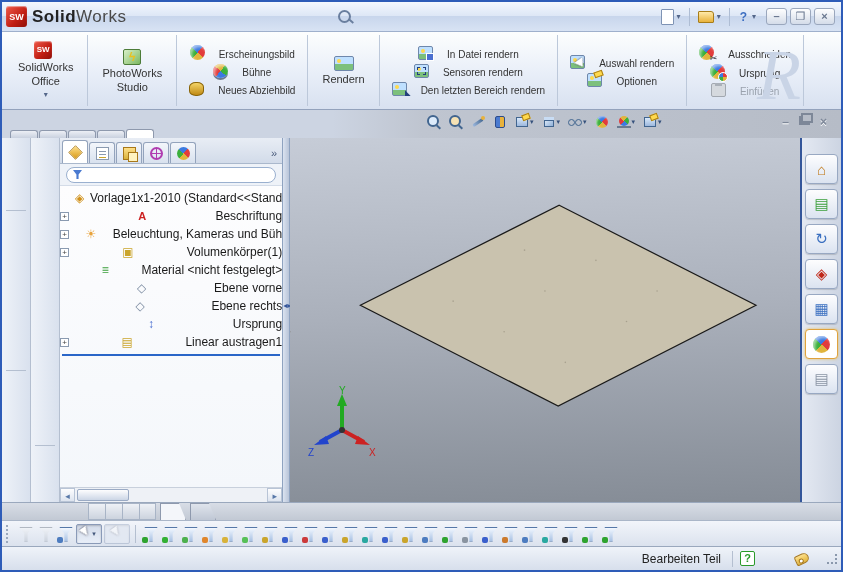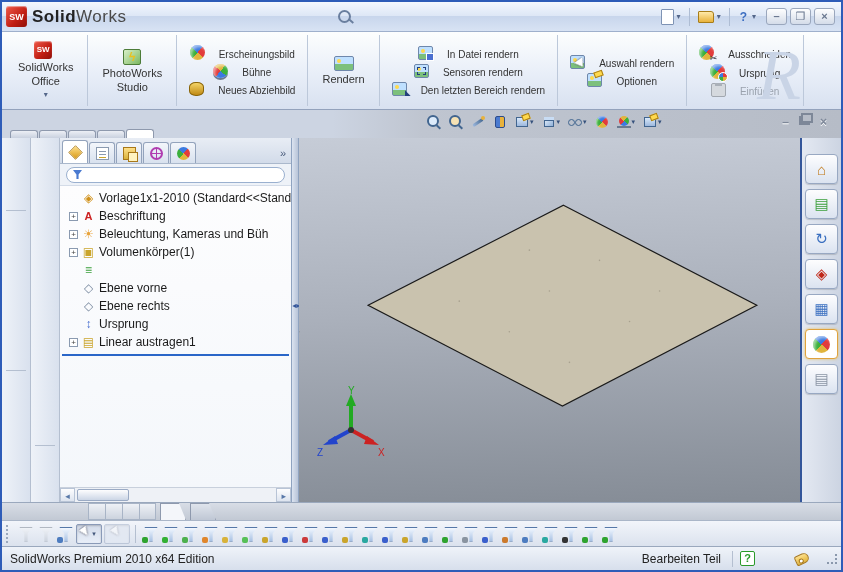--- a/index.html
+++ b/index.html
@@ -130,21 +130,21 @@
   .mi-cfg{background:linear-gradient(#ffe089,#d8b23c);border:1px solid #a8781a;}
   .mi-cfg::before{content:"";position:absolute;width:8px;height:8px;background:#fff3c0;border:1px solid #a8781a;right:-3px;bottom:-3px;}
   .mi-dim{border:2px solid #b03cb0;border-radius:50%;}
   .mi-dim::before{content:"";position:absolute;left:4px;top:-1px;width:1px;height:11px;background:#b03cb0;}
   .mi-dim::after{content:"";position:absolute;top:4px;left:-1px;height:1px;width:11px;background:#b03cb0;}
   .mi-disp{border-radius:50%;background:conic-gradient(from 40deg,#e23c3c 0 25%,#e0b43c 0 50%,#3cb03c 0 75%,#3c7ae0 0 100%);}
   .fmfilter{flex:0 0 22px;display:flex;align-items:center;padding:2px 6px;background:#eef2f8;border-bottom:1px solid #d4dce8;}
   .filterpill{flex:1;height:16px;border:1px solid #9ab0cf;border-radius:9px;background:#fff;display:flex;align-items:center;padding:0 6px;gap:4px;}
   .fnmini{width:9px;height:9px;background:#4a7ad0;clip-path:polygon(0 0,100% 0,62% 50%,62% 100%,38% 100%,38% 50%);}
   .fmtree{flex:1;overflow:hidden;background:linear-gradient(#fdfdfe,#f4f7fb);padding-top:3px;position:relative;}
-  .trow{display:flex;align-items:center;height:18px;padding-left:9px;gap:3px;font-size:12px;color:#1a1a1a;white-space:nowrap;overflow:hidden;}
+  .trow{display:flex;align-items:center;height:18px;padding-left:0;gap:3px;font-size:12px;color:#1a1a1a;white-space:nowrap;overflow:hidden;justify-content:space-between;}
   .texp{flex:0 0 9px;width:9px;height:9px;border:1px solid #8a9ab0;background:#fff;font-size:8px;line-height:7px;text-align:center;color:#444;visibility:hidden;}
   .texp.show{visibility:visible;}
   .ticon{flex:0 0 15px;width:15px;text-align:center;font-size:12px;line-height:14px;}
   .ticon[data-glyph="part"]::before{content:"◈";color:#d09018;}
   .ticon[data-glyph="annot"]::before{content:"A";color:#c22;font-weight:bold;font-size:11px;}
   .ticon[data-glyph="lights"]::before{content:"☀";color:#e8a33c;}
   .ticon[data-glyph="solids"]::before{content:"▣";color:#caa52c;}
   .ticon[data-glyph="sensors"]::before{content:"◉";color:#2a8aa0;}
   .ticon[data-glyph="material"]::before{content:"≡";color:#3ca03c;font-weight:bold;}
   .ticon[data-glyph="plane"]::before{content:"◇";color:#7a8aa0;}
@@ -481,20 +481,21 @@
               <span class="tlabel">Beleuchtung, Kameras und Büh</span>
             </div>
             <div class="trow">
               <span class="texp show">+</span>
               <span class="ticon" data-glyph="solids"></span>
               <span class="tlabel">Volumenkörper(1)</span>
             </div>
             <div class="trow">
               <span class="texp"></span>
               <span class="ticon" data-glyph="material"></span>
+              <span class="tlabel">Material &lt;nicht festgelegt&gt;</span>
             </div>
             <div class="trow">
               <span class="texp"></span>
               <span class="ticon" data-glyph="plane"></span>
               <span class="tlabel">Ebene vorne</span>
             </div>
             <div class="trow">
               <span class="texp"></span>
               <span class="ticon" data-glyph="plane"></span>
               <span class="tlabel">Ebene rechts</span>
@@ -633,21 +634,20 @@
         <span class="fn" style=";--c:#cc7a2c"></span>
         <span class="fn" style=";--c:#4d7cc0"></span>
         <span class="fn" style=";--c:#2aa8a0"></span>
         <span class="fn" style=";--c:#333333"></span>
         <span class="fn" style=";--c:#2fa32f"></span>
         <span class="fn" style=";--c:#2fa32f"></span>
       </span>
   </div>
 
   <div class="statusbar">
-    <span class="sbleft">SolidWorks Premium 2010 x64 Edition</span>
     <span class="sbspacer"></span>
     <span class="sbmode">Bearbeiten Teil</span>
     <span class="sbsep"></span>
     <span class="sbhelp">?</span>
     <span class="sbtag"></span>
     <span class="sbgrip"></span>
   </div>
 
 </div>
 

